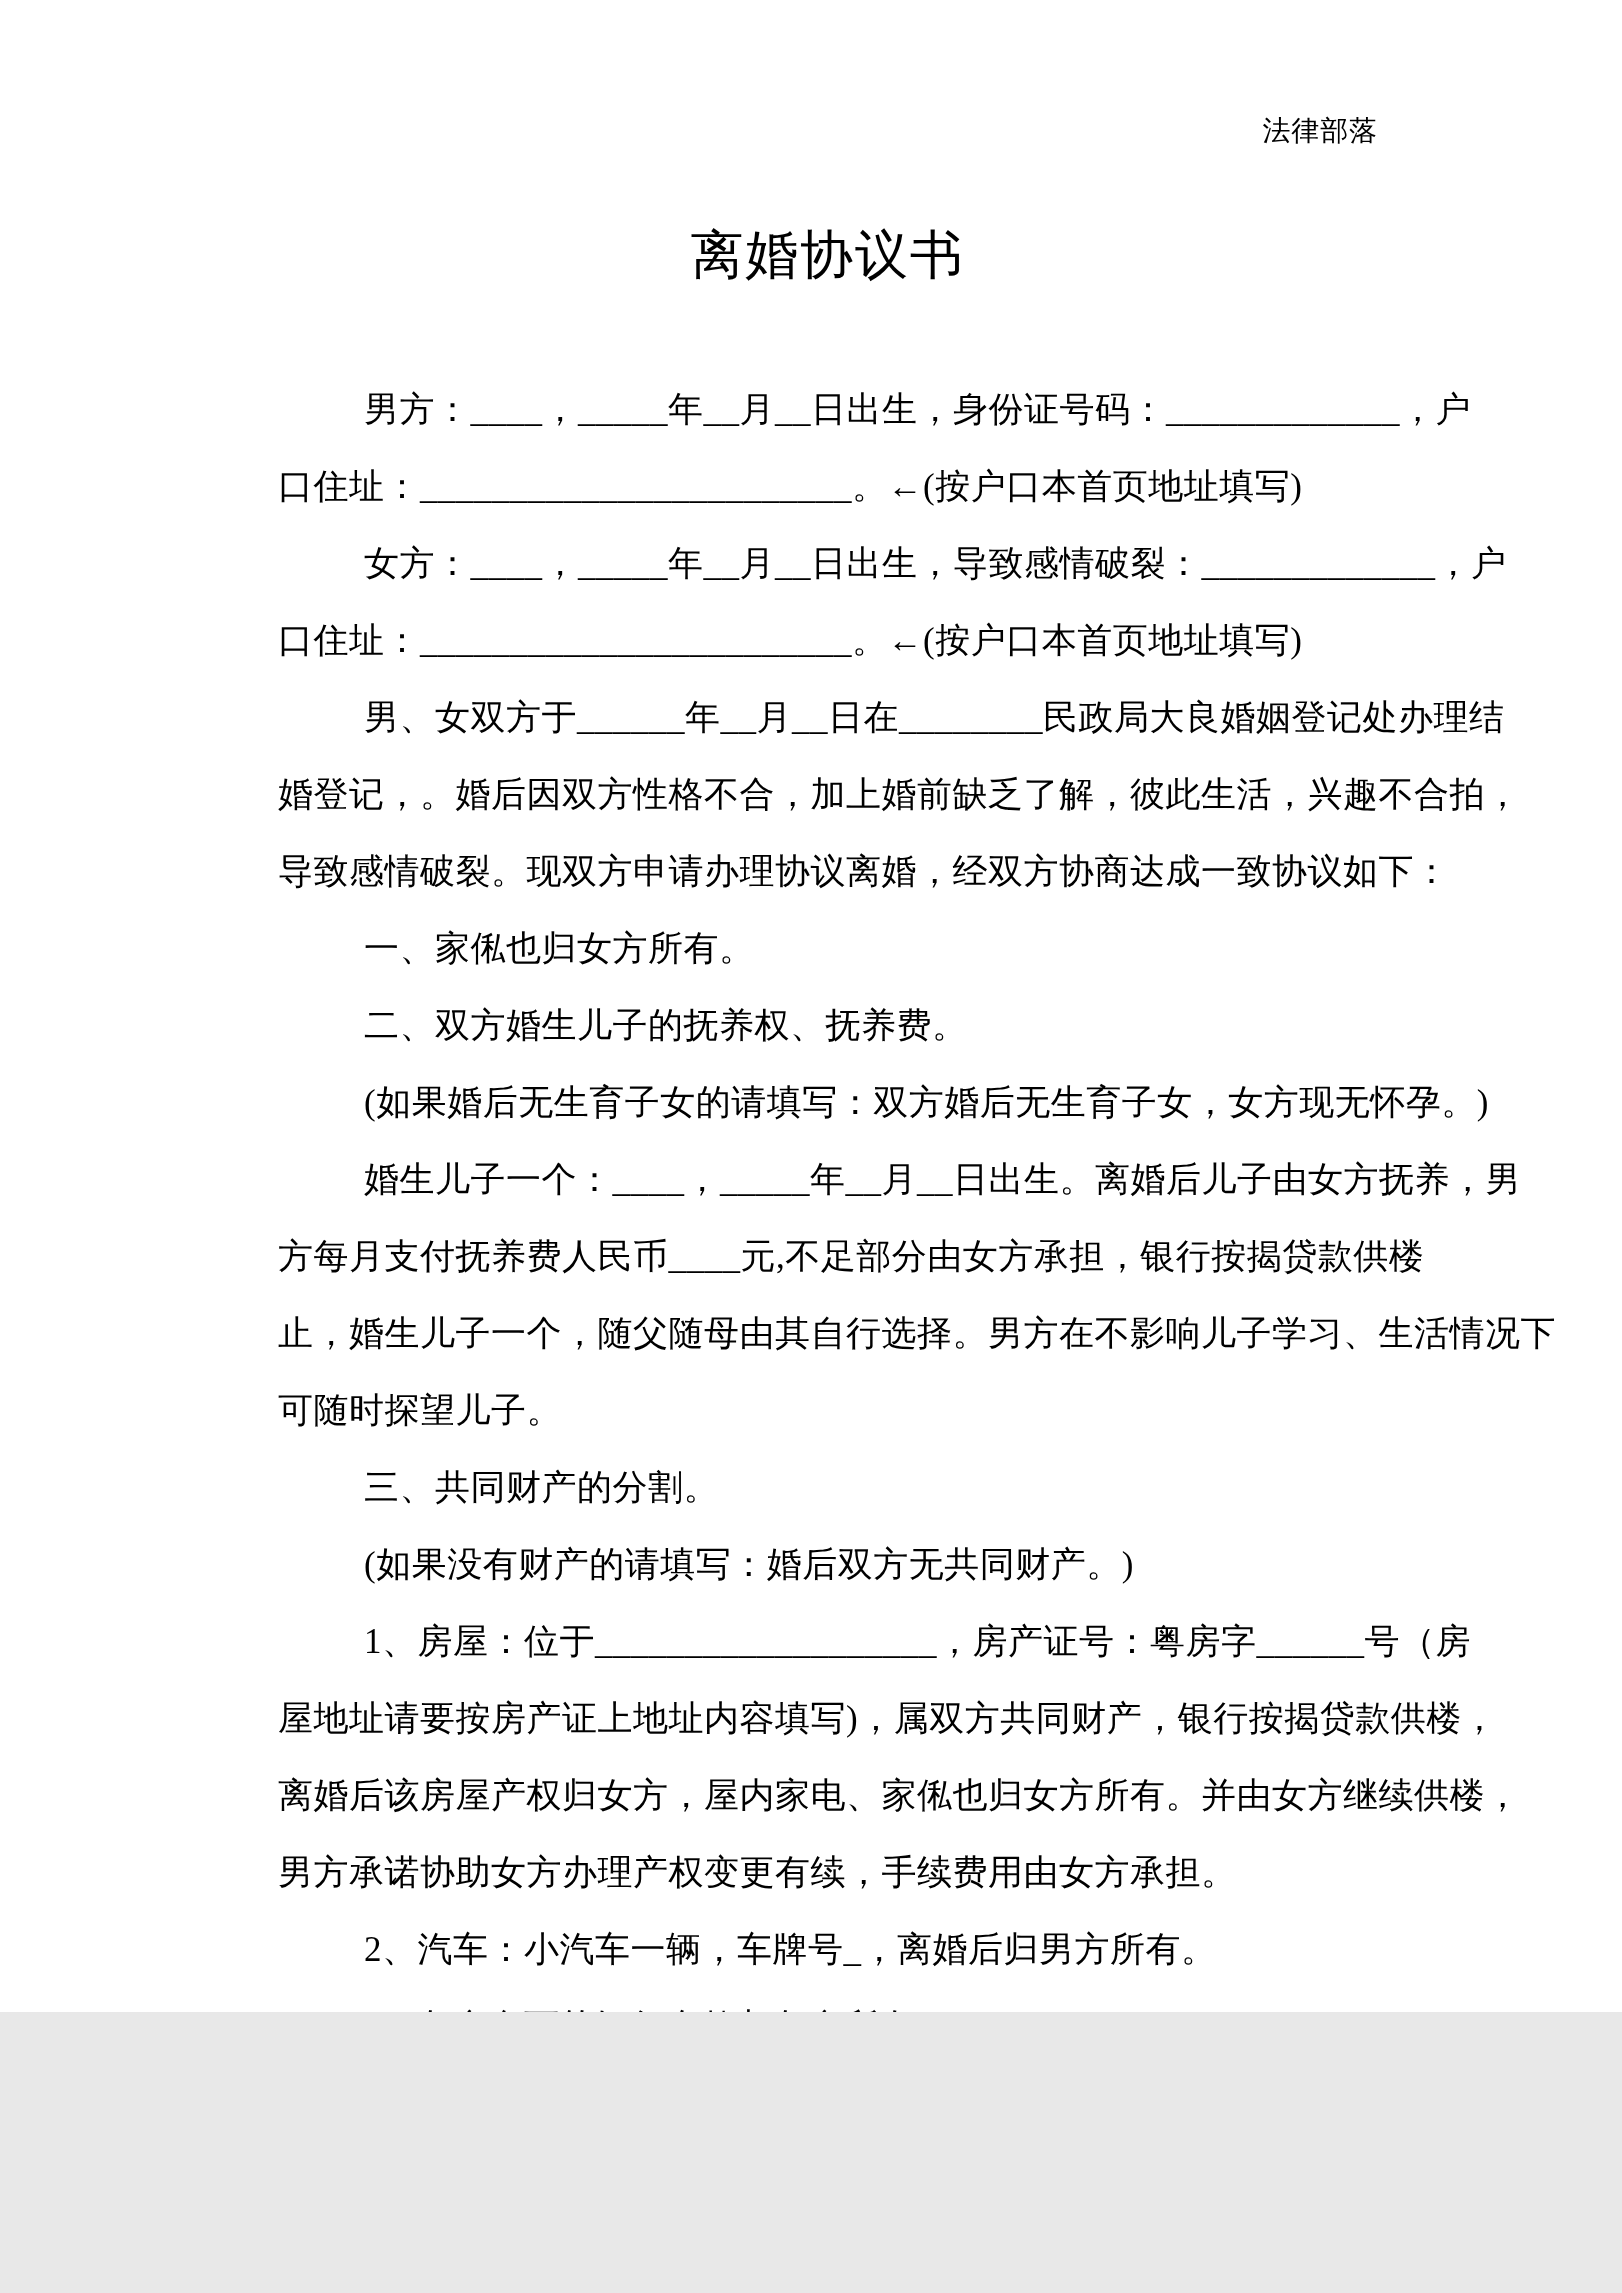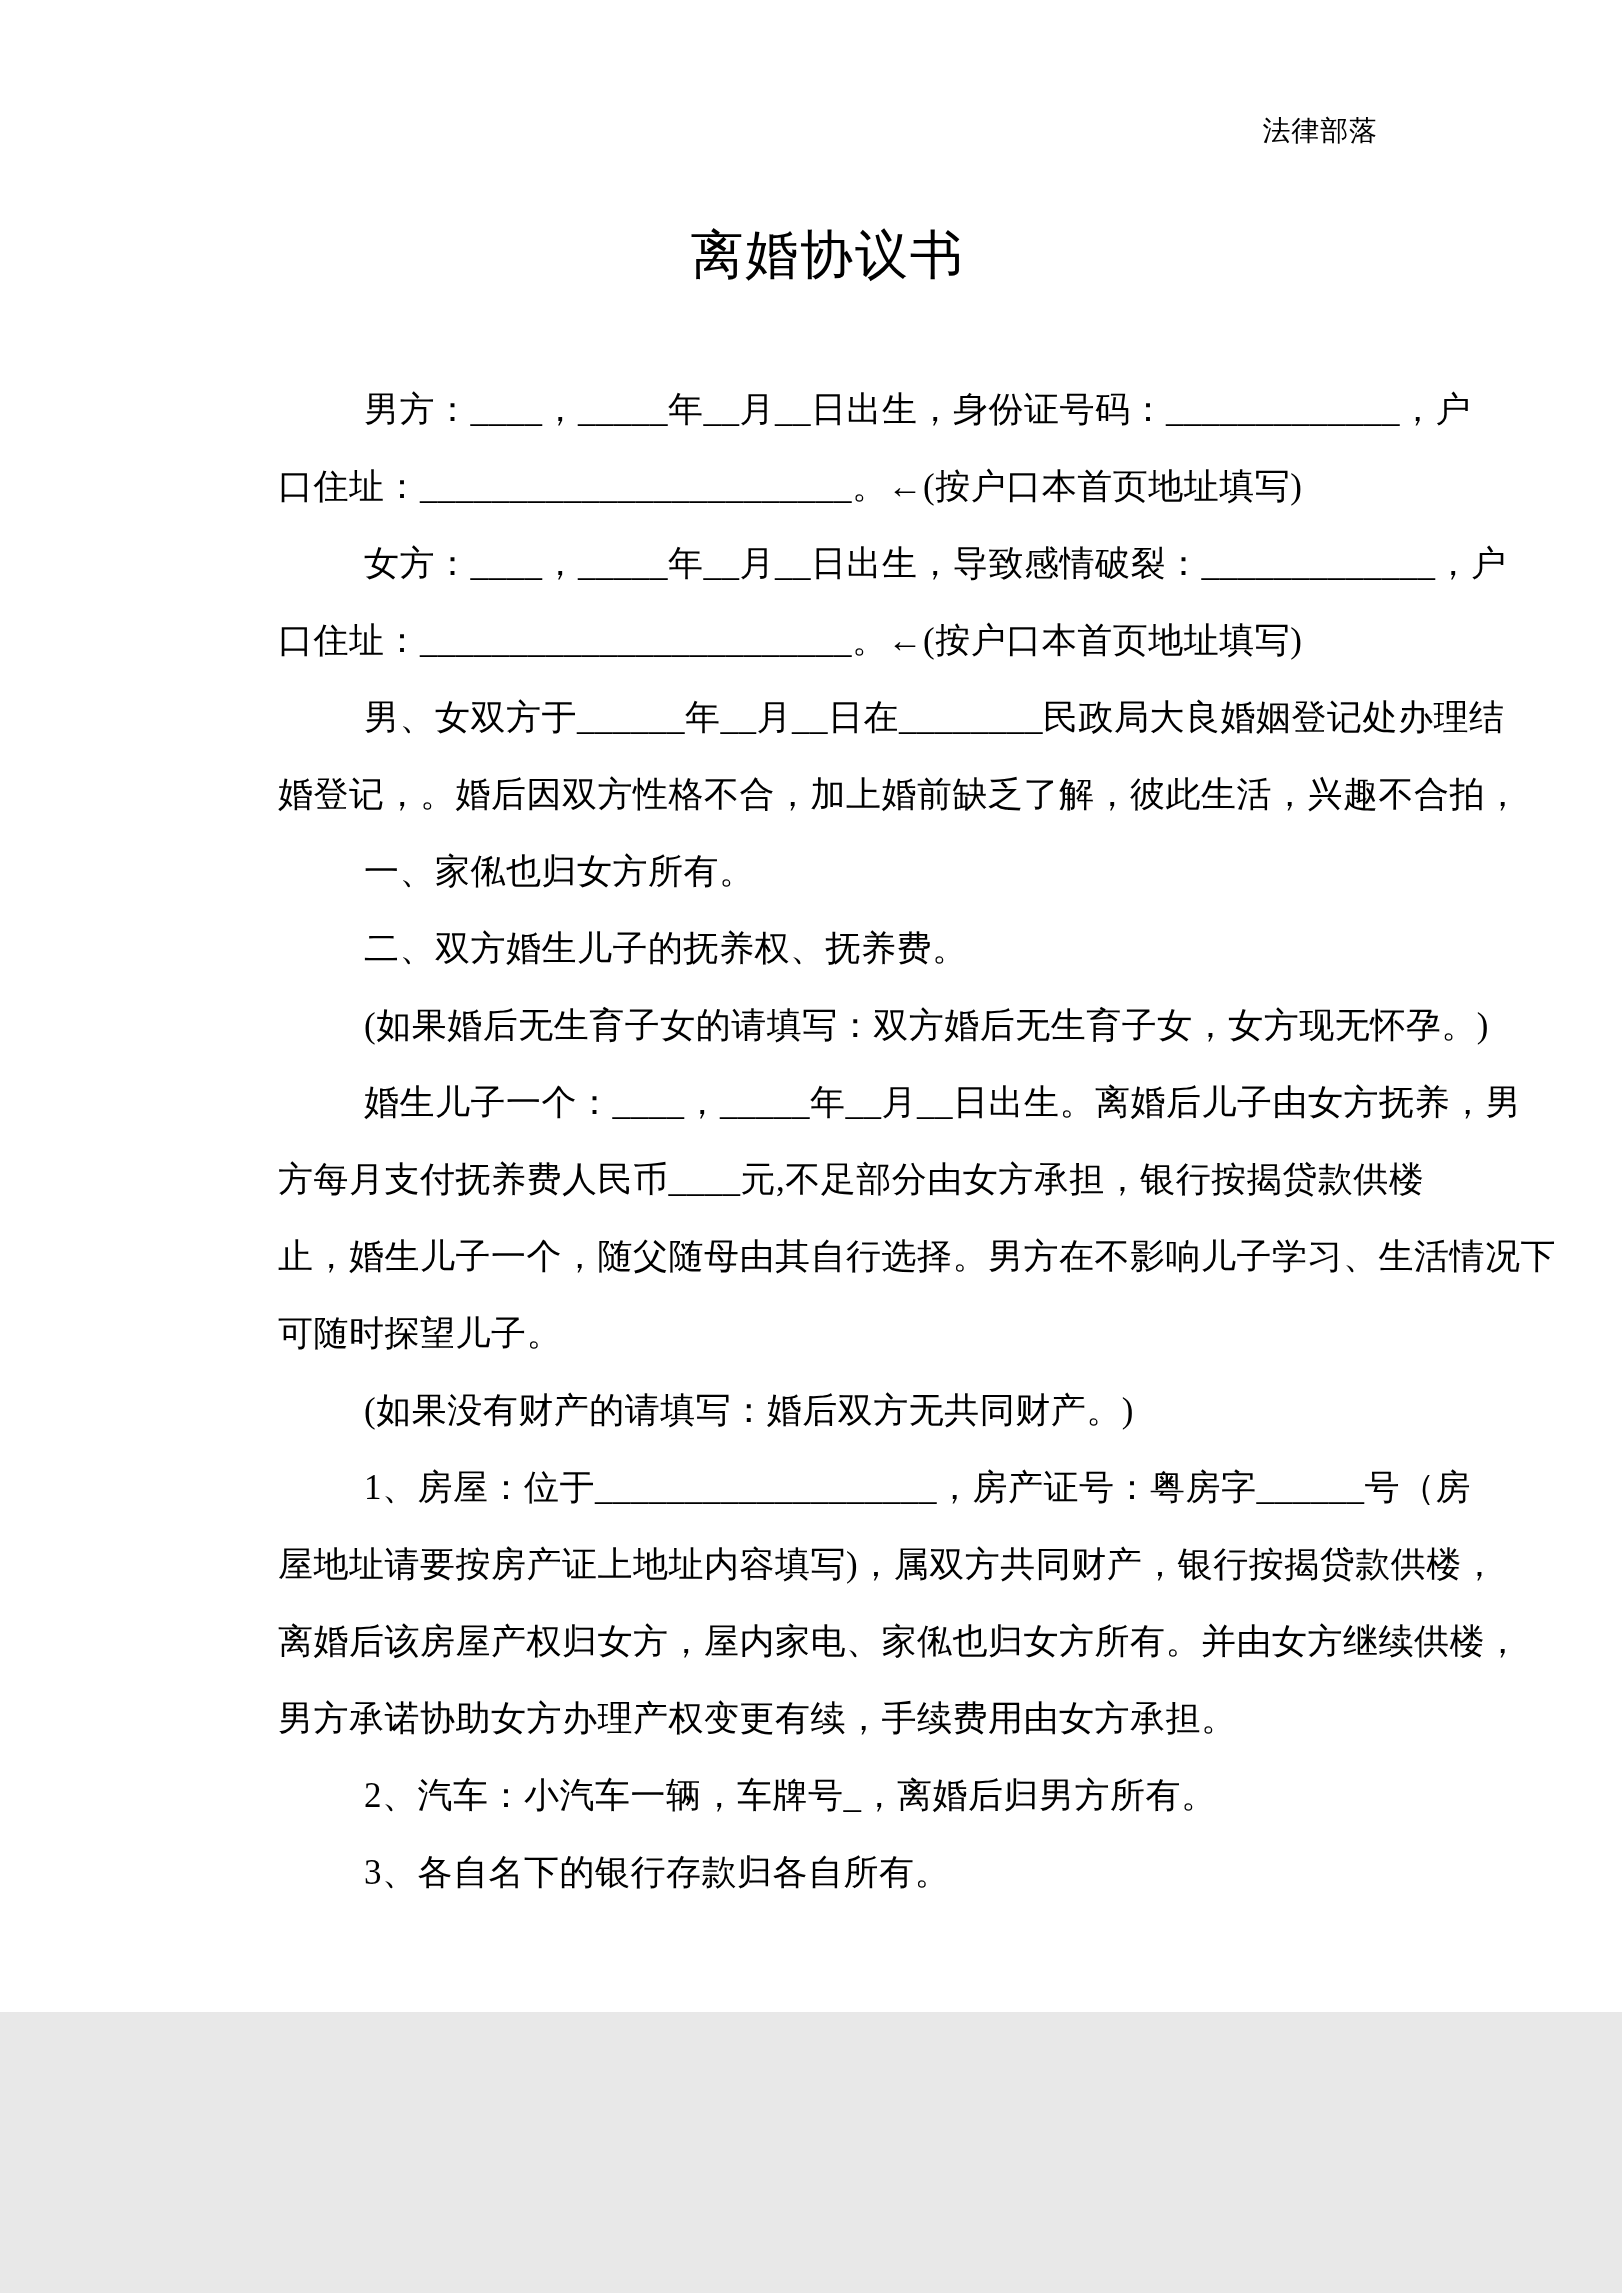--- a/index.html
+++ b/index.html
@@ -63,27 +63,29 @@
 <div class="page">
   <div class="watermark">法律部落</div>
   <h1 class="title">离婚协议书</h1>
   <div class="doc-body">
       <div class="line indent">男方：____，_____年__月__日出生，身份证号码：_____________，户</div>
       <div class="line">口住址：________________________。←(按户口本首页地址填写)</div>
       <div class="line indent">女方：____，_____年__月__日出生，导致感情破裂：_____________，户</div>
       <div class="line">口住址：________________________。←(按户口本首页地址填写)</div>
       <div class="line indent">男、女双方于______年__月__日在________民政局大良婚姻登记处办理结</div>
       <div class="line">婚登记，。婚后因双方性格不合，加上婚前缺乏了解，彼此生活，兴趣不合拍，</div>
+      <div class="line">导致感情破裂。现双方申请办理协议离婚，经双方协商达成一致协议如下：</div>
       <div class="line indent">一、家俬也归女方所有。</div>
       <div class="line indent">二、双方婚生儿子的抚养权、抚养费。</div>
       <div class="line indent">(如果婚后无生育子女的请填写：双方婚后无生育子女，女方现无怀孕。)</div>
       <div class="line indent">婚生儿子一个：____，_____年__月__日出生。离婚后儿子由女方抚养，男</div>
       <div class="line">方每月支付抚养费人民币____元,不足部分由女方承担，银行按揭贷款供楼</div>
       <div class="line">止，婚生儿子一个，随父随母由其自行选择。男方在不影响儿子学习、生活情况下</div>
       <div class="line">可随时探望儿子。</div>
+      <div class="line indent">三、共同财产的分割。</div>
       <div class="line indent">(如果没有财产的请填写：婚后双方无共同财产。)</div>
       <div class="line indent">1、房屋：位于___________________，房产证号：粤房字______号（房</div>
       <div class="line">屋地址请要按房产证上地址内容填写)，属双方共同财产，银行按揭贷款供楼，</div>
       <div class="line">离婚后该房屋产权归女方，屋内家电、家俬也归女方所有。并由女方继续供楼，</div>
       <div class="line">男方承诺协助女方办理产权变更有续，手续费用由女方承担。</div>
       <div class="line indent">2、汽车：小汽车一辆，车牌号_，离婚后归男方所有。</div>
       <div class="line indent">3、各自名下的银行存款归各自所有。</div>
     </div>
 </div>
 

